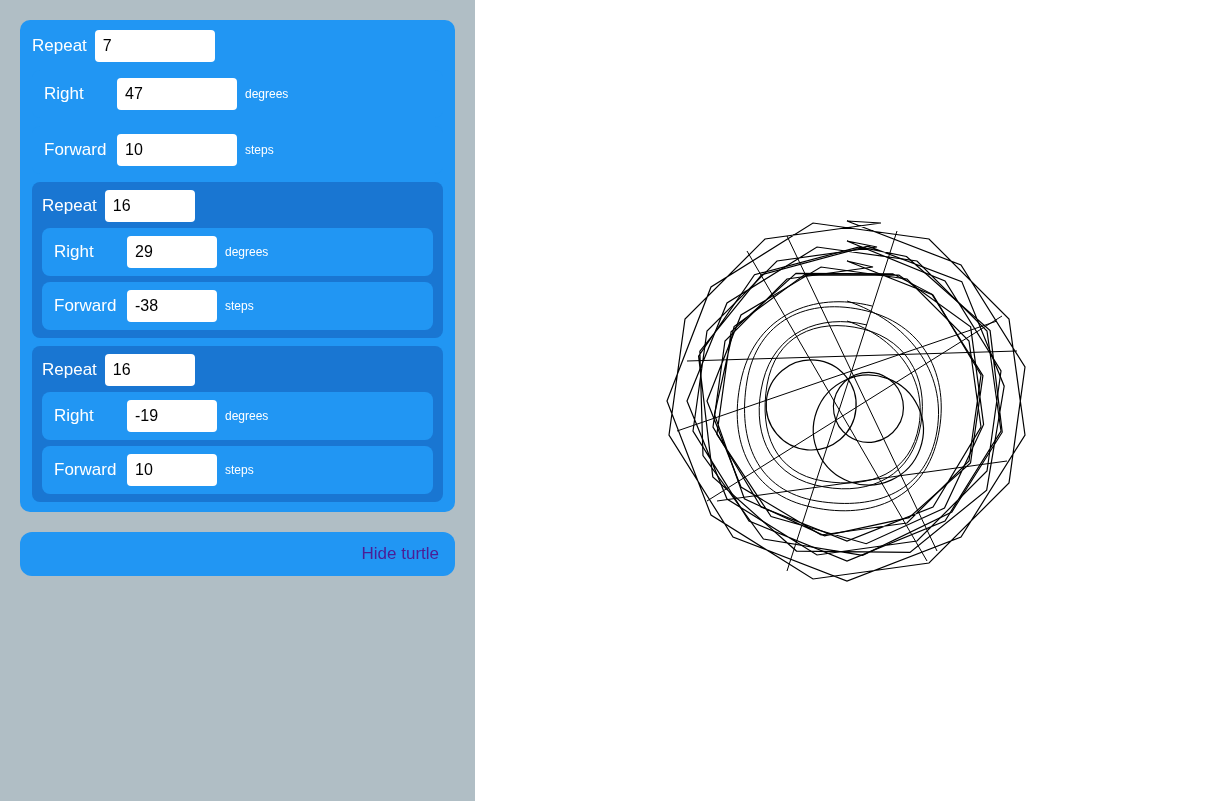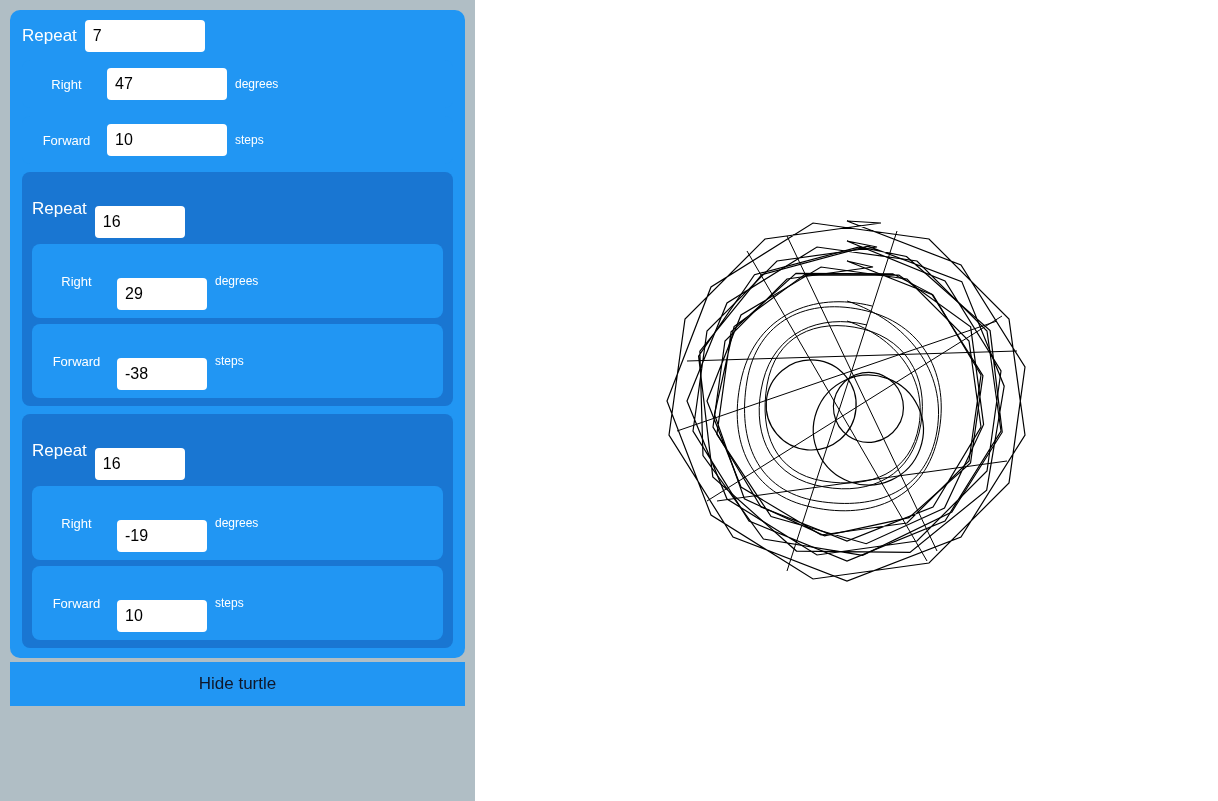--- a/index.html
+++ b/index.html
@@ -12,24 +12,24 @@
       width: 1218px;
       height: 801px;
       overflow: hidden;
     }
 
     
     #left-panel {
       width: 475px;
       min-width: 475px;
       background: #b0bec5;
-      padding: 10px;
+      padding: 20px;
       display: flex;
       flex-direction: column;
-      gap: 4px;
+      gap: 20px;
     }
 
     .outer-repeat-block {
       background: #2196f3;
       border-radius: 10px;
       padding: 10px 12px;
       display: flex;
       flex-direction: column;
       gap: 8px;
     }
@@ -49,61 +49,60 @@
     .input-field {
       background: white;
       border: none;
       border-radius: 4px;
       padding: 4px 8px;
       font-size: 16px;
       height: 32px;
     }
 
     .input-wide { width: 120px; }
-    .input-med { width: 90px; margin-top: 26px; }
+    .input-med { width: 90px; }
 
     .command-row {
       background: #2196f3;
       border-radius: 8px;
       padding: 8px 12px;
       display: flex;
       align-items: center;
       gap: 8px;
     }
 
     .command-label {
       color: white;
-      font-size: 13px;
+      font-size: 17px;
       font-weight: normal;
       min-width: 65px;
-      text-align: center;
     }
 
     .unit-label {
       color: white;
       font-size: 12px;
     }
 
     .inner-block {
       background: #1976d2;
       border-radius: 8px;
       padding: 8px 10px;
       display: flex;
       flex-direction: column;
       gap: 6px;
     }
 
     .hide-turtle-btn {
       background: #2196f3;
       border: none;
-      border-radius: 0;
-      color: #0f172a;
+      border-radius: 12px;
+      color: #4c1d95;
       font-size: 17px;
       padding: 12px 16px;
-      text-align: center;
+      text-align: right;
       cursor: pointer;
       width: 100%;
     }
 
     
     #right-canvas {
       flex: 1;
       background: white;
       display: flex;
       align-items: center;

